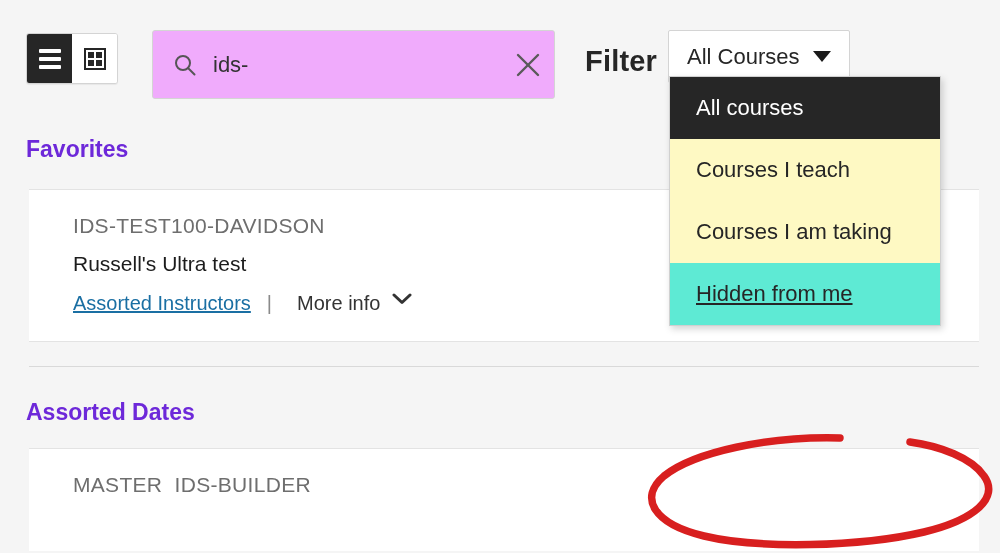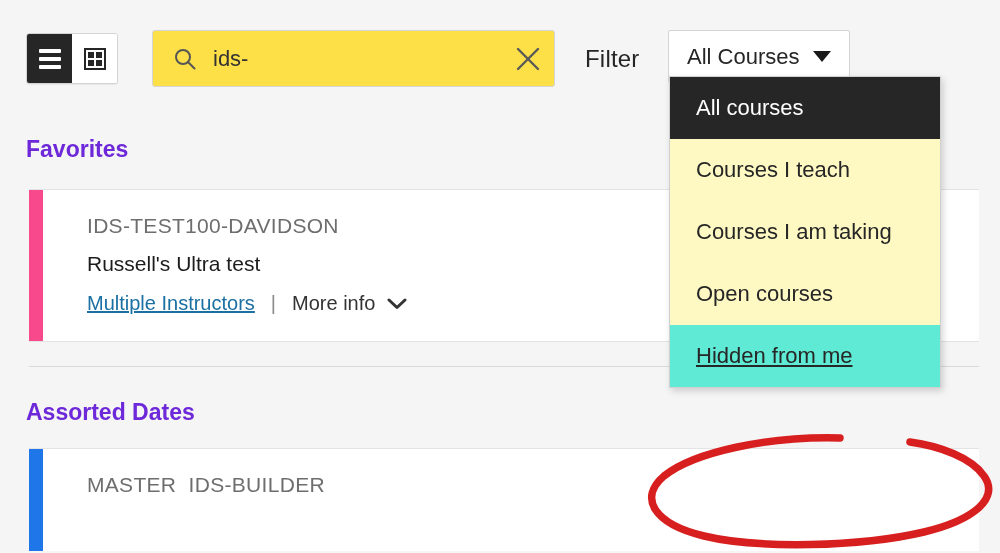--- a/index.html
+++ b/index.html
@@ -67,22 +67,22 @@
     grid-template-rows: 1fr 1fr;
     gap: 2px;
     padding: 2px;
     box-sizing: border-box;
   }
   .gridicon span { background: #262626; display: block; }
 
   .searchbox {
     position: absolute;
     left: 152px; top: 30px;
-    width: 403px; height: 57px;
-    background: #fde047;
+    width: 403px; height: 69px;
+    background: #f0abfc;
     border: 1px solid #d4d4d4;
     border-radius: 3px;
     box-sizing: border-box;
     display: flex;
     align-items: center;
   }
   .search-icon {
     margin-left: 20px;
     width: 24px; height: 24px;
     flex: none;
@@ -108,22 +108,22 @@
     padding: 0;
     cursor: pointer;
     display: flex;
     align-items: center;
     justify-content: center;
   }
 
   .filter-label {
     position: absolute;
     left: 585px; top: 45px;
-    font-size: 24px;
-    font-weight: normal;
+    font-size: 29px;
+    font-weight: bold;
     color: #262626;
     letter-spacing: 0.2px;
   }
   .filter-select {
     position: absolute;
     left: 668px; top: 30px;
     min-width: 182px;
     height: 53px;
     background: #ffffff;
     border: 1px solid #d4d4d4;
@@ -156,20 +156,21 @@
   }
   .card {
     position: relative;
     margin: 26px 0 0 29px;
     width: 950px;
     background: #ffffff;
     border-top: 1px solid #e3e3e3;
     border-bottom: 1px solid #e3e3e3;
     box-sizing: border-box;
     display: flex;
+    flex-direction: column;
   }
   .card-stripe { width: 14px; flex: none; }
   .card-body { padding: 24px 0 26px 44px; }
   .course-id {
     font-size: 21px;
     color: #6e6e6e;
     letter-spacing: 0.3px;
     margin-bottom: 14px;
   }
   .course-title {
@@ -183,21 +184,21 @@
     align-items: center;
     font-size: 20px;
     color: #333333;
   }
   .instructors-link {
     color: #1a6fa3;
     text-decoration: underline;
     cursor: pointer;
   }
   .meta-sep { color: #8a8a8a; margin: 0 16px; }
-  .more-info { display: inline-flex; align-items: center; cursor: pointer; color: #333333; }
+  .more-info { display: inline-flex; align-items: flex-start; cursor: pointer; color: #333333; margin-left: 9px; }
   .chev { margin-left: 12px; display: block; }
 
   .divider {
     margin: 24px 0 0 29px;
     width: 950px;
     height: 1px;
     background: #d9d9d9;
   }
 
   
@@ -285,21 +286,21 @@
   <div class="content">
 
     <div class="section-title">Favorites</div>
 
     <div class="card">
       <div class="card-stripe" style="background:#f8498c"></div>
       <div class="card-body">
         <div class="course-id">IDS-TEST100-DAVIDSON</div>
         <div class="course-title">Russell's Ultra test</div>
         <div class="card-meta">
-          <span class="instructors-link">Multiple Instructors</span>
+          <span class="instructors-link">Assorted Instructors</span>
           <span class="meta-sep">|</span>
           <span class="more-info">
             <span>More info</span>
             <svg class="chev" width="20" height="13" viewBox="0 0 20 13">
               <polyline points="2,3 10,10.5 18,3" fill="none" stroke="#333" stroke-width="3" stroke-linecap="round" stroke-linejoin="round"></polyline>
             </svg>
           </span>
         </div>
       </div>
     </div>
@@ -319,23 +320,20 @@
   <div class="dropdown">
     <div class="dd-item selected">
       <span class="dd-text">All courses</span>
     </div>
     <div class="dd-item">
       <span class="dd-text">Courses I teach</span>
     </div>
     <div class="dd-item">
       <span class="dd-text">Courses I am taking</span>
     </div>
-    <div class="dd-item">
-      <span class="dd-text">Open courses</span>
-    </div>
     <div class="dd-item hovered">
       <span class="dd-text">Hidden from me</span>
     </div>
   </div>
 
   <svg class="annotation" viewBox="0 0 372 125">
     <path d="M 212 10
              C 140 8, 66 24, 36 48
              C 10 70, 26 96, 76 108
              C 130 121, 232 119, 296 104

